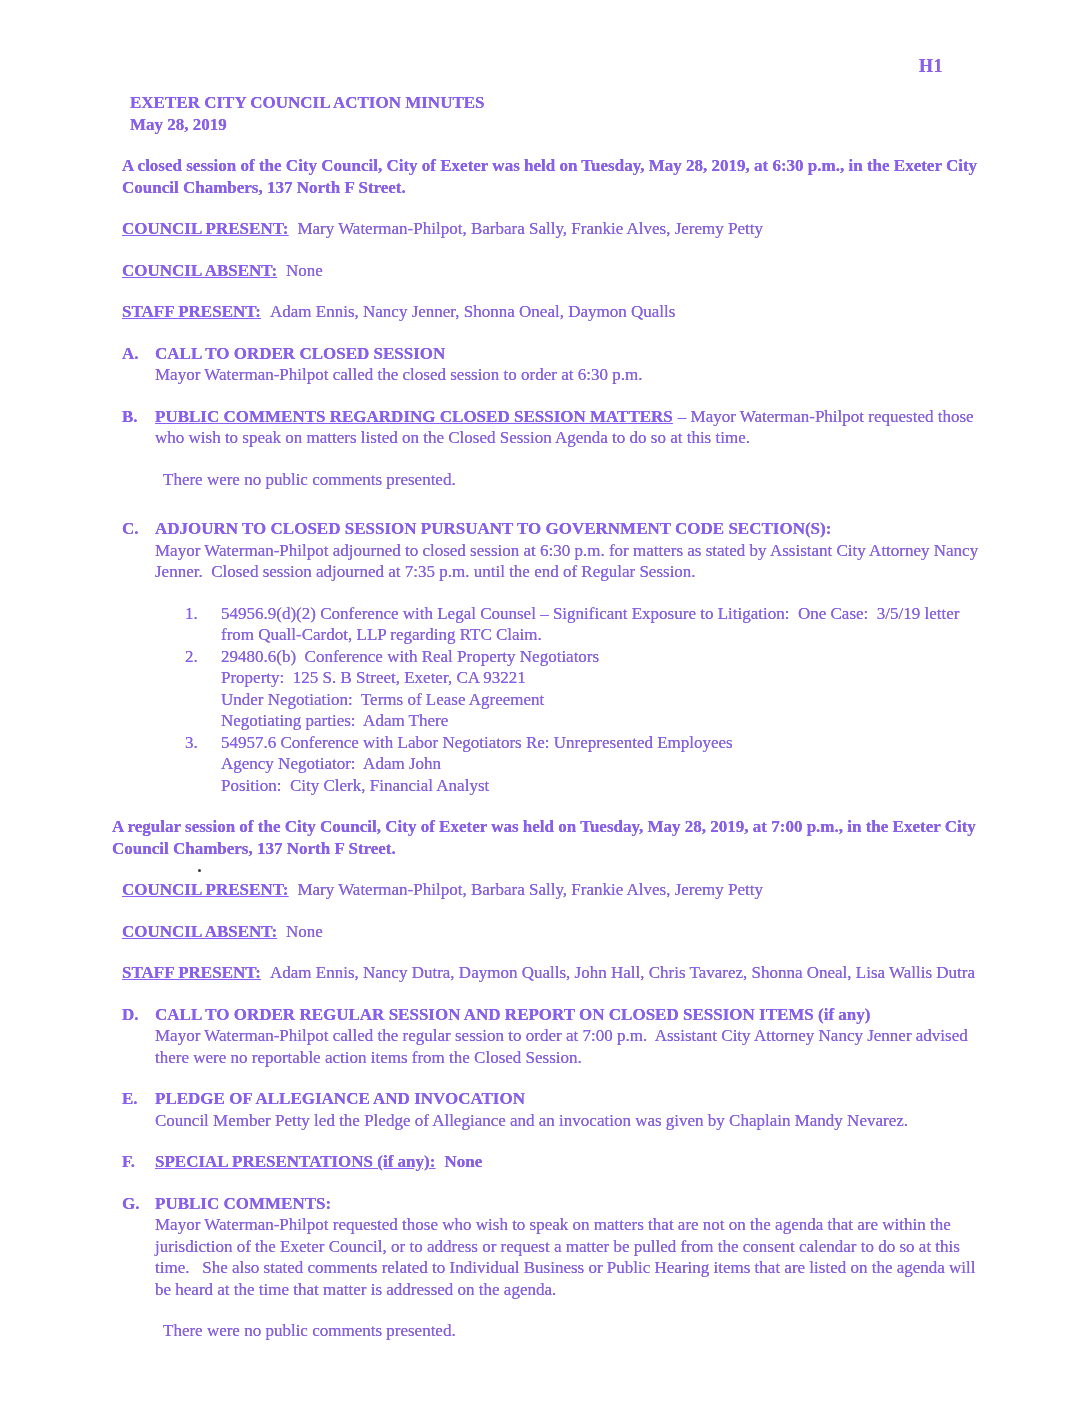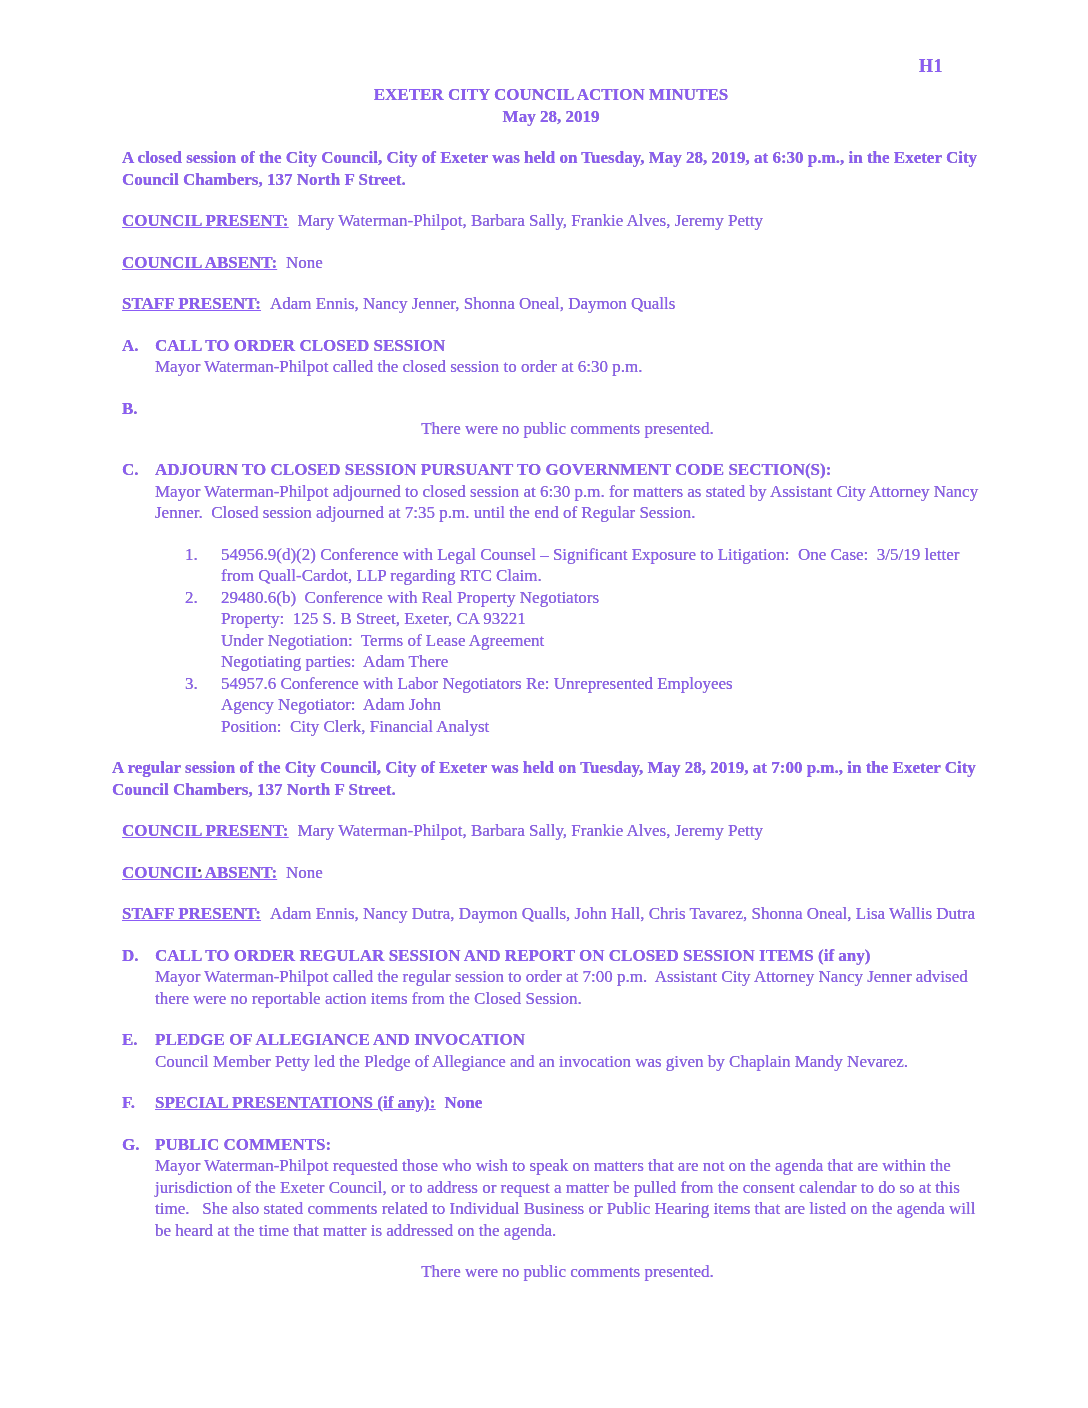--- a/index.html
+++ b/index.html
@@ -25,21 +25,21 @@
   }
   .content {
     position: absolute;
     left: 122px;
     top: 84px;
     width: 858px;
   }
   .bold { font-weight: bold; }
   .pre { white-space: pre-wrap; }
   .p { margin: 0 0 20px 0; }
-  .m0 { margin: 0; text-align: center; }
+  .m0 { margin: 8px; }
   .gap-top { margin-top: 20px; }
   .lbl { margin-right: 9px; text-decoration: underline; }
   .section {
     display: grid;
     grid-template-columns: 33px 1fr;
     margin-bottom: 20px;
     align-items: start;
   }
   .sec-letter { font-weight: bold; }
   .list { margin: 20px 0 0 30px; }
@@ -86,20 +86,21 @@
       <div class="sec-letter">A.</div>
       <div>
         <div class="bold">CALL TO ORDER CLOSED SESSION</div>
         <div class="pre">Mayor Waterman-Philpot called the closed session to order at 6:30 p.m.</div>
       </div>
     </div>
 
     <div class="section">
       <div class="sec-letter">B.</div>
       <div>
+        <div><b class="lbl" style="margin-right:5px">PUBLIC COMMENTS REGARDING CLOSED SESSION MATTERS</b><span>– Mayor Waterman-Philpot requested those who wish to speak on matters listed on the Closed Session Agenda to do so at this time.</span></div>
         <p class="m0 gap-top">There were no public comments presented.</p>
       </div>
     </div>
 
     <div class="section">
       <div class="sec-letter">C.</div>
       <div>
         <div class="bold">ADJOURN TO CLOSED SESSION PURSUANT TO GOVERNMENT CODE SECTION(S):</div>
         <div class="pre">Mayor Waterman-Philpot adjourned to closed session at 6:30 p.m. for matters as stated by Assistant City Attorney Nancy Jenner.  Closed session adjourned at 7:35 p.m. until the end of Regular Session.</div>
         <div class="list">

